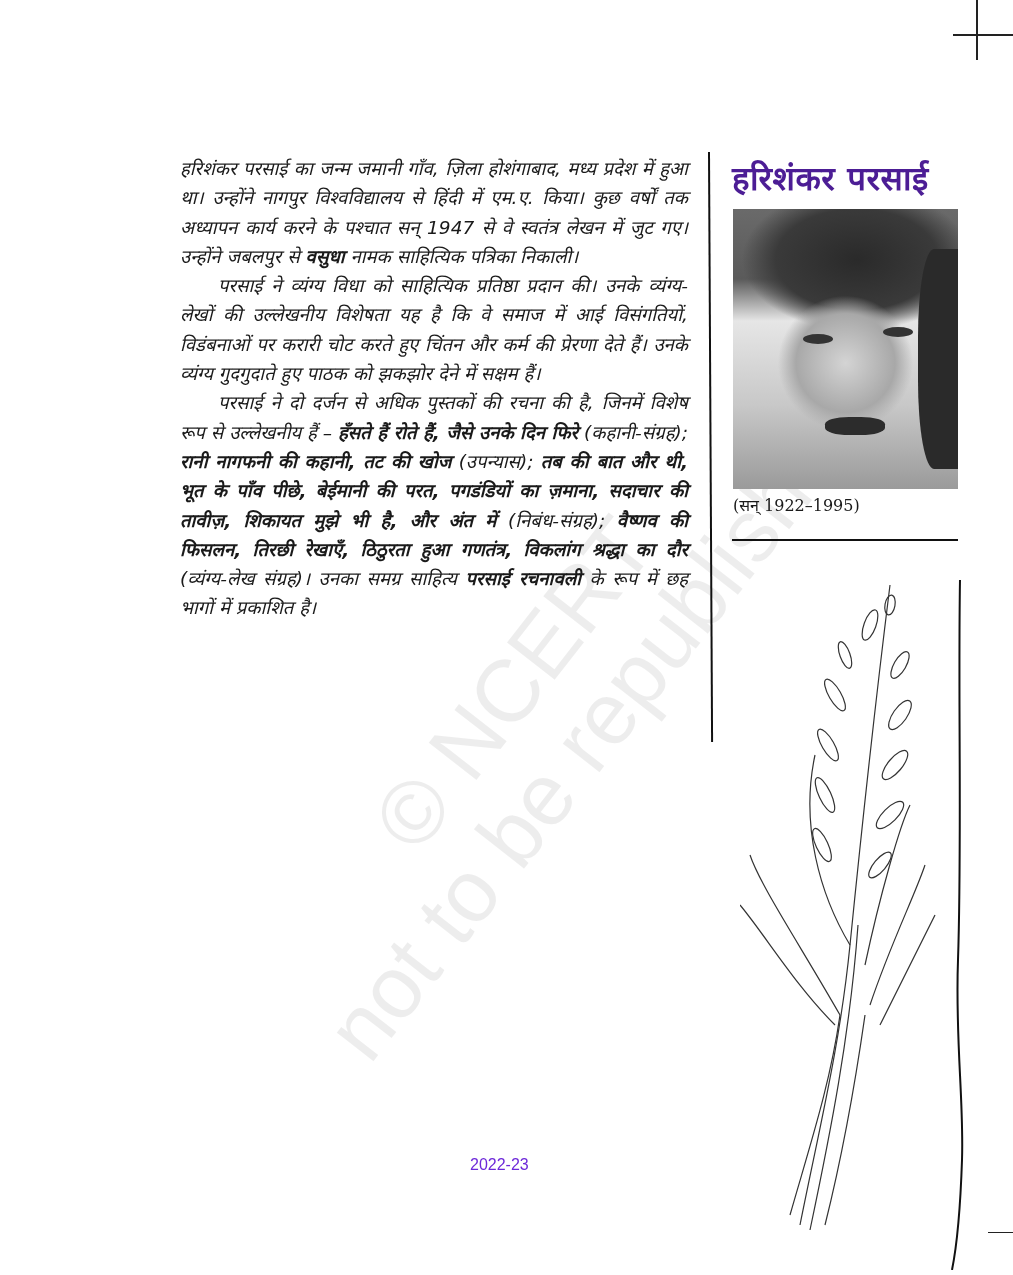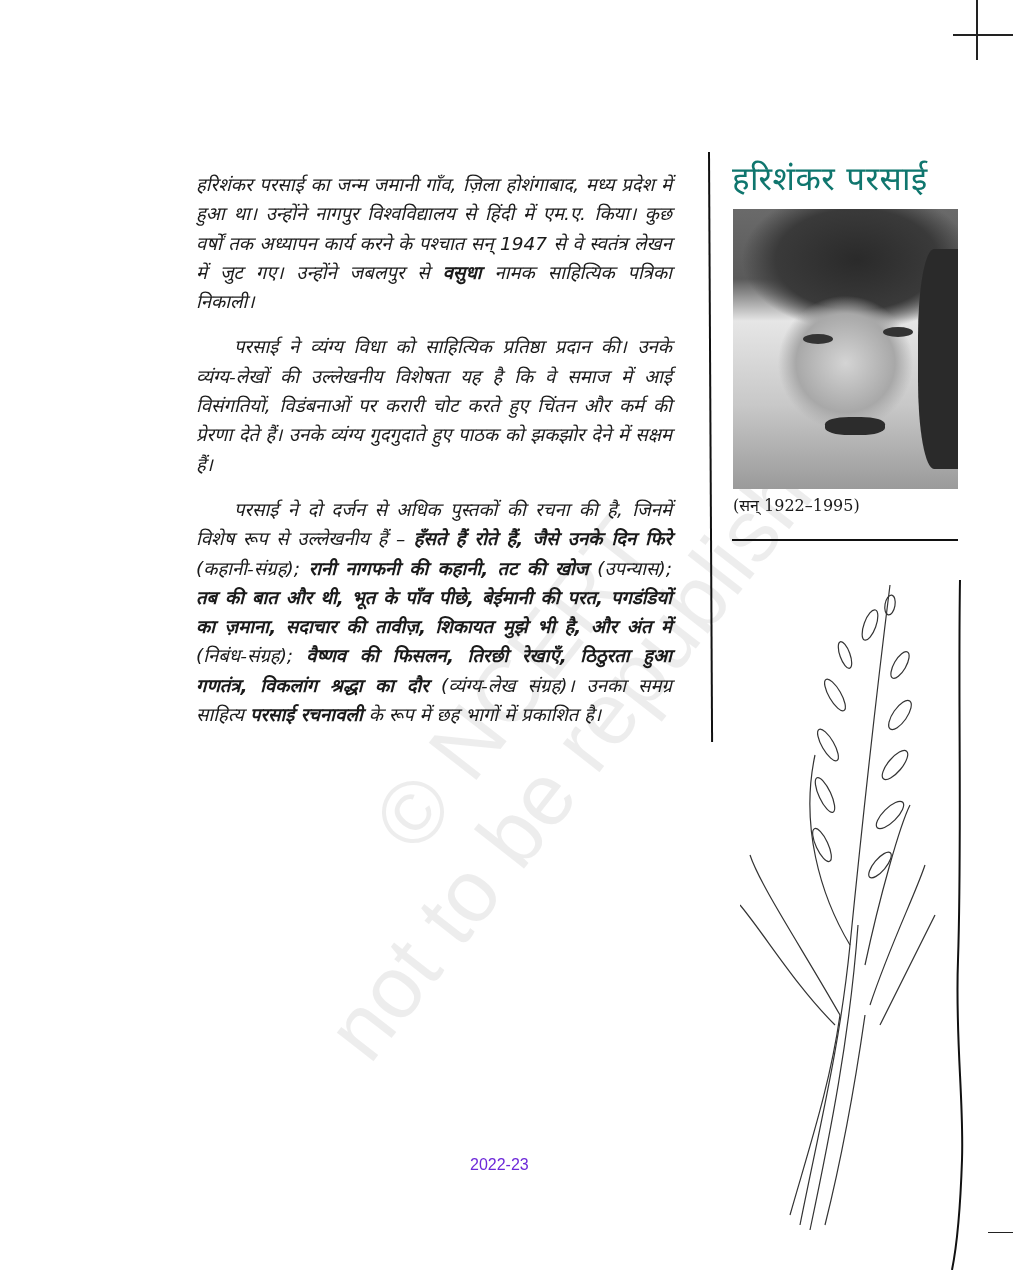--- a/index.html
+++ b/index.html
@@ -19,40 +19,40 @@
       position: absolute;
       left: 180px; top: 154px;
       width: 508px;
       font-family: "DejaVu Sans", sans-serif;
       font-style: italic;
       font-size: 18.5px;
       line-height: 29.3px;
       text-align: justify;
       text-align-last: left;
     }
-    .body-text p { margin: 16px; }
+    .body-text p { margin: 0; }
     .body-text p.indent { text-indent: 38px; }
     .body-text b { font-weight: bold; }
 
     .divider-v {
       position: absolute;
       left: 708px; top: 152px;
       width: 2px; height: 590px;
       background: #111;
       transform: rotate(-0.3deg);
       transform-origin: top left;
     }
     .author-name {
       position: absolute;
       left: 732px; top: 155px;
       width: 230px;
       font-family: "DejaVu Sans", sans-serif;
       font-size: 33px;
-      font-weight: normal;
-      color: #0f766e;
+      font-weight: bold;
+      color: #4c1d95;
       white-space: nowrap;
       letter-spacing: 0.5px;
     }
     .portrait {
       position: absolute;
       left: 733px; top: 209px;
       width: 225px; height: 280px;
       background:
         radial-gradient(ellipse 40% 32% at 50% 55%, #d4d4d4 0%, #a8a8a8 55%, transparent 75%),
         radial-gradient(ellipse 60% 30% at 55% 18%, #2a2a2a 0%, #3a3a3a 60%, transparent 85%),

